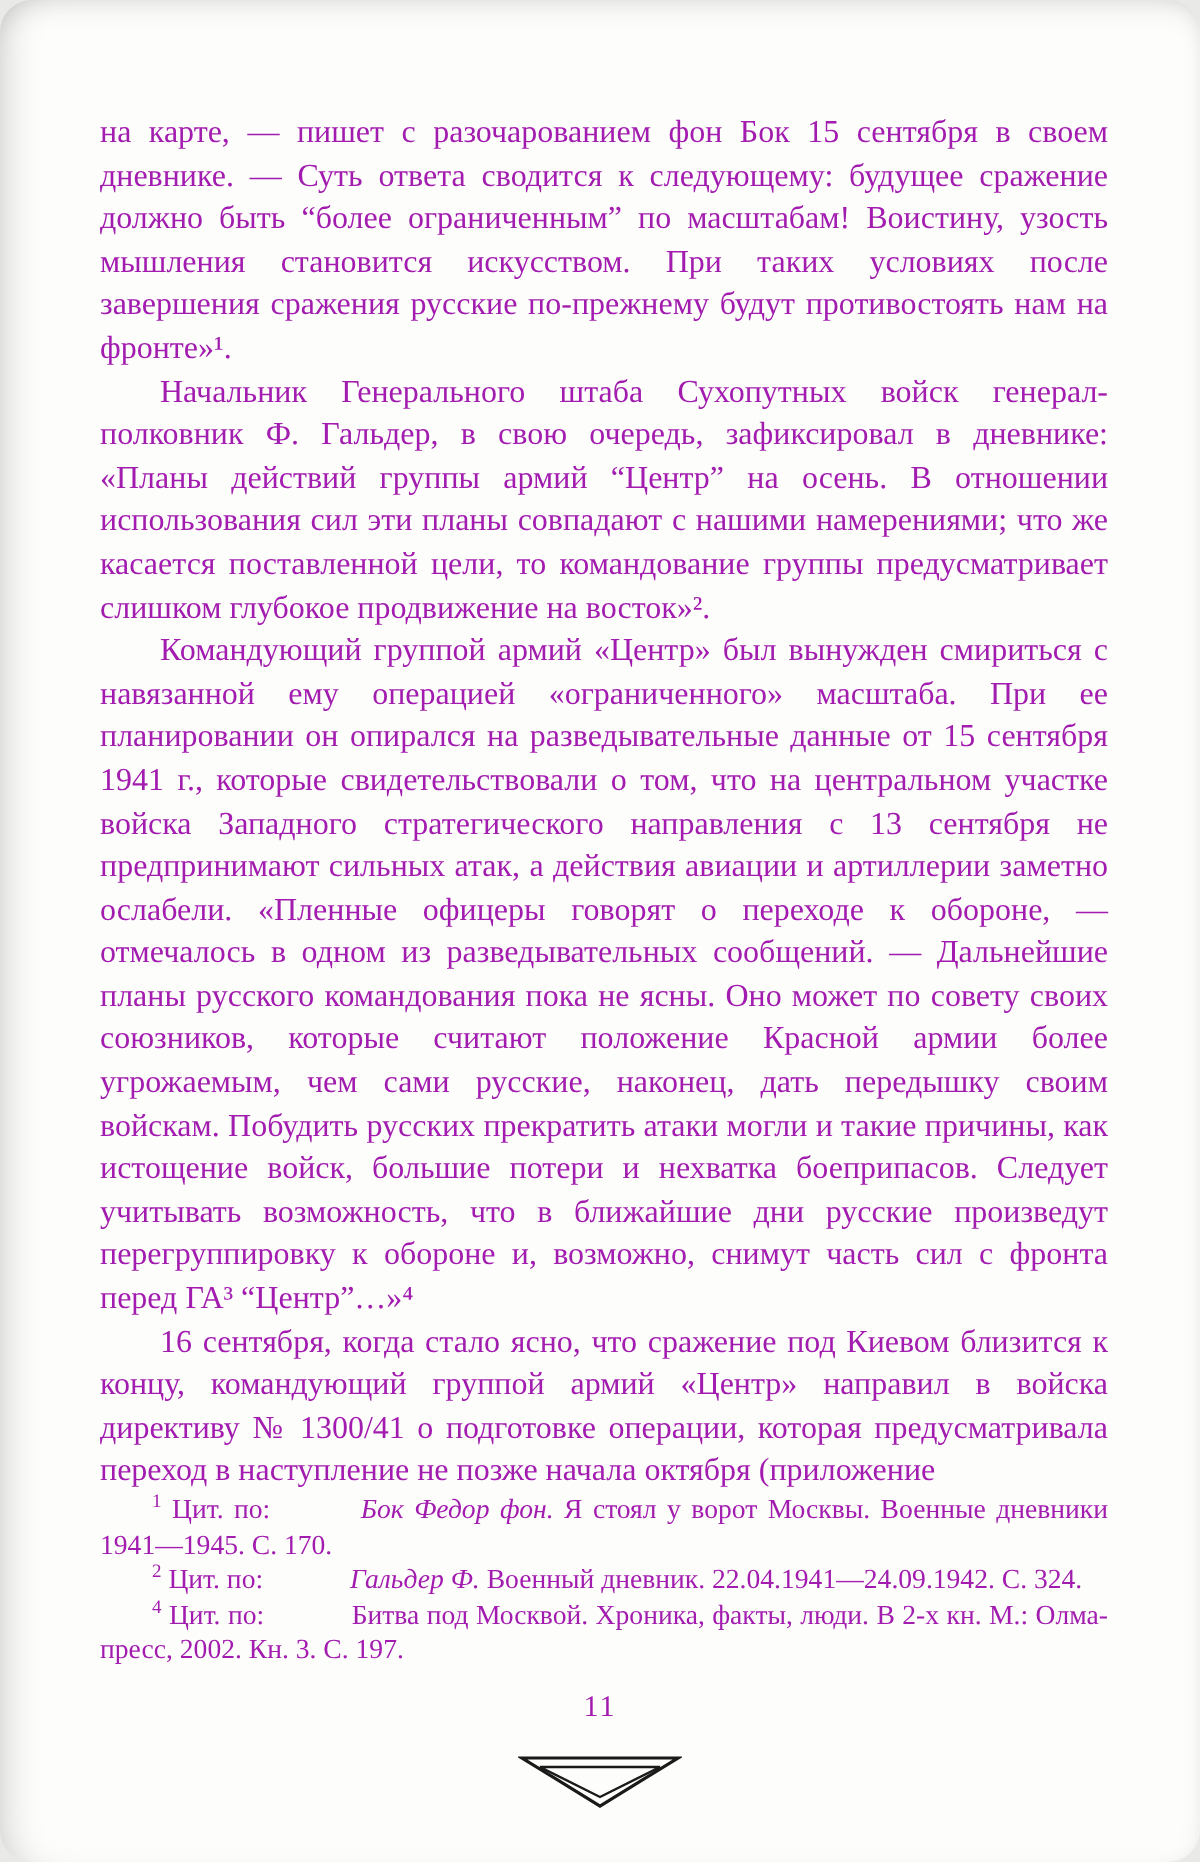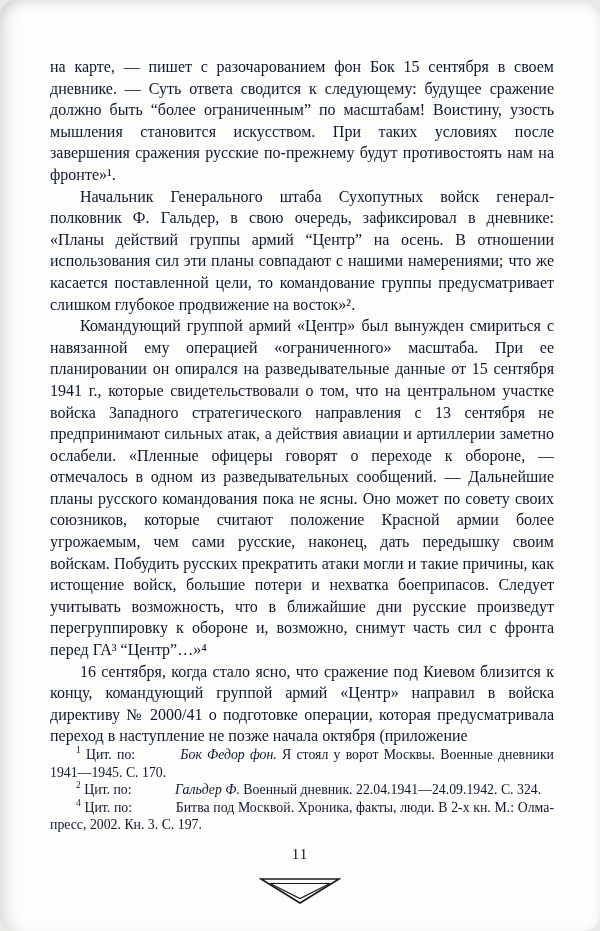--- a/index.html
+++ b/index.html
@@ -6,21 +6,21 @@
     margin: 0;
     padding: 0;
     background: #e9e9e7;
   }
   .page {
     position: relative;
     width: 600px;
     height: 931px;
     margin: 0 auto;
     background: #fdfdfb;
-    color: #0f172a;
+    color: #a21caf;
     font-family: "Liberation Serif", "DejaVu Serif", serif;
     overflow: hidden;
     box-shadow:
       inset 14px 0 20px -14px rgba(0,0,0,0.22),
       inset 0 12px 16px -12px rgba(0,0,0,0.14),
       inset -8px 0 12px -10px rgba(0,0,0,0.10);
     border-radius: 16px;
   }
   .text-block {
     position: absolute;
@@ -79,21 +79,21 @@
 </style>
 </head>
 <body>
 
 <div class="page">
 
   <div class="text-block">
     <p class="para no-indent">на карте, — пишет с разочарованием фон Бок 15 сентября в своем дневнике. — Суть ответа сводится к следующему: будущее сражение должно быть “более ограниченным” по масштабам! Воистину, узость мышления становится искусством. При таких условиях после завершения сражения русские по-прежнему будут противостоять нам на фронте»¹.</p>
     <p class="para">Начальник Генерального штаба Сухопутных войск генерал-полковник Ф. Гальдер, в свою очередь, зафиксировал в дневнике: «Планы действий группы армий “Центр” на осень. В отношении использования сил эти планы совпадают с нашими намерениями; что же касается поставленной цели, то командование группы предусматривает слишком глубокое продвижение на восток»².</p>
     <p class="para">Командующий группой армий «Центр» был вынужден смириться с навязанной ему операцией «ограниченного» масштаба. При ее планировании он опирался на разведывательные данные от 15 сентября 1941 г., которые свидетельствовали о том, что на центральном участке войска Западного стратегического направления с 13 сентября не предпринимают сильных атак, а действия авиации и артиллерии заметно ослабели. «Пленные офицеры говорят о переходе к обороне, — отмечалось в одном из разведывательных сообщений. — Дальнейшие планы русского командования пока не ясны. Оно может по совету своих союзников, которые считают положение Красной армии более угрожаемым, чем сами русские, наконец, дать передышку своим войскам. Побудить русских прекратить атаки могли и такие причины, как истощение войск, большие потери и нехватка боеприпасов. Следует учитывать возможность, что в ближайшие дни русские произведут перегруппировку к обороне и, возможно, снимут часть сил с фронта перед ГА³ “Центр”…»⁴</p>
-    <p class="para">16 сентября, когда стало ясно, что сражение под Киевом близится к концу, командующий группой армий «Центр» направил в войска директиву № 2000/41 о подготовке операции, которая предусматривала переход в наступление не позже начала октября (приложение</p>
+    <p class="para">16 сентября, когда стало ясно, что сражение под Киевом близится к концу, командующий группой армий «Центр» направил в войска директиву № 1300/41 о подготовке операции, которая предусматривала переход в наступление не позже начала октября (приложение</p>
   </div>
 
   <div class="footnotes">
     <p class="footnote"><sup class="fn-marker">1</sup><span> Цит. по: </span><i class="fn-italic">Бок Федор фон.</i><span> Я стоял у ворот Москвы. Военные дневники 1941—1945. С. 170.</span></p>
     <p class="footnote"><sup class="fn-marker">2</sup><span> Цит. по: </span><i class="fn-italic">Гальдер Ф.</i><span> Военный дневник. 22.04.1941—24.09.1942. С. 324.</span></p>
     <p class="footnote"><sup class="fn-marker">4</sup><span> Цит. по: </span><i class="fn-italic"></i><span>Битва под Москвой. Хроника, факты, люди. В 2-х кн. М.: Олма-пресс, 2002. Кн. 3. С. 197.</span></p>
   </div>
 
   <div class="page-footer">
     <div class="page-number">11</div>

